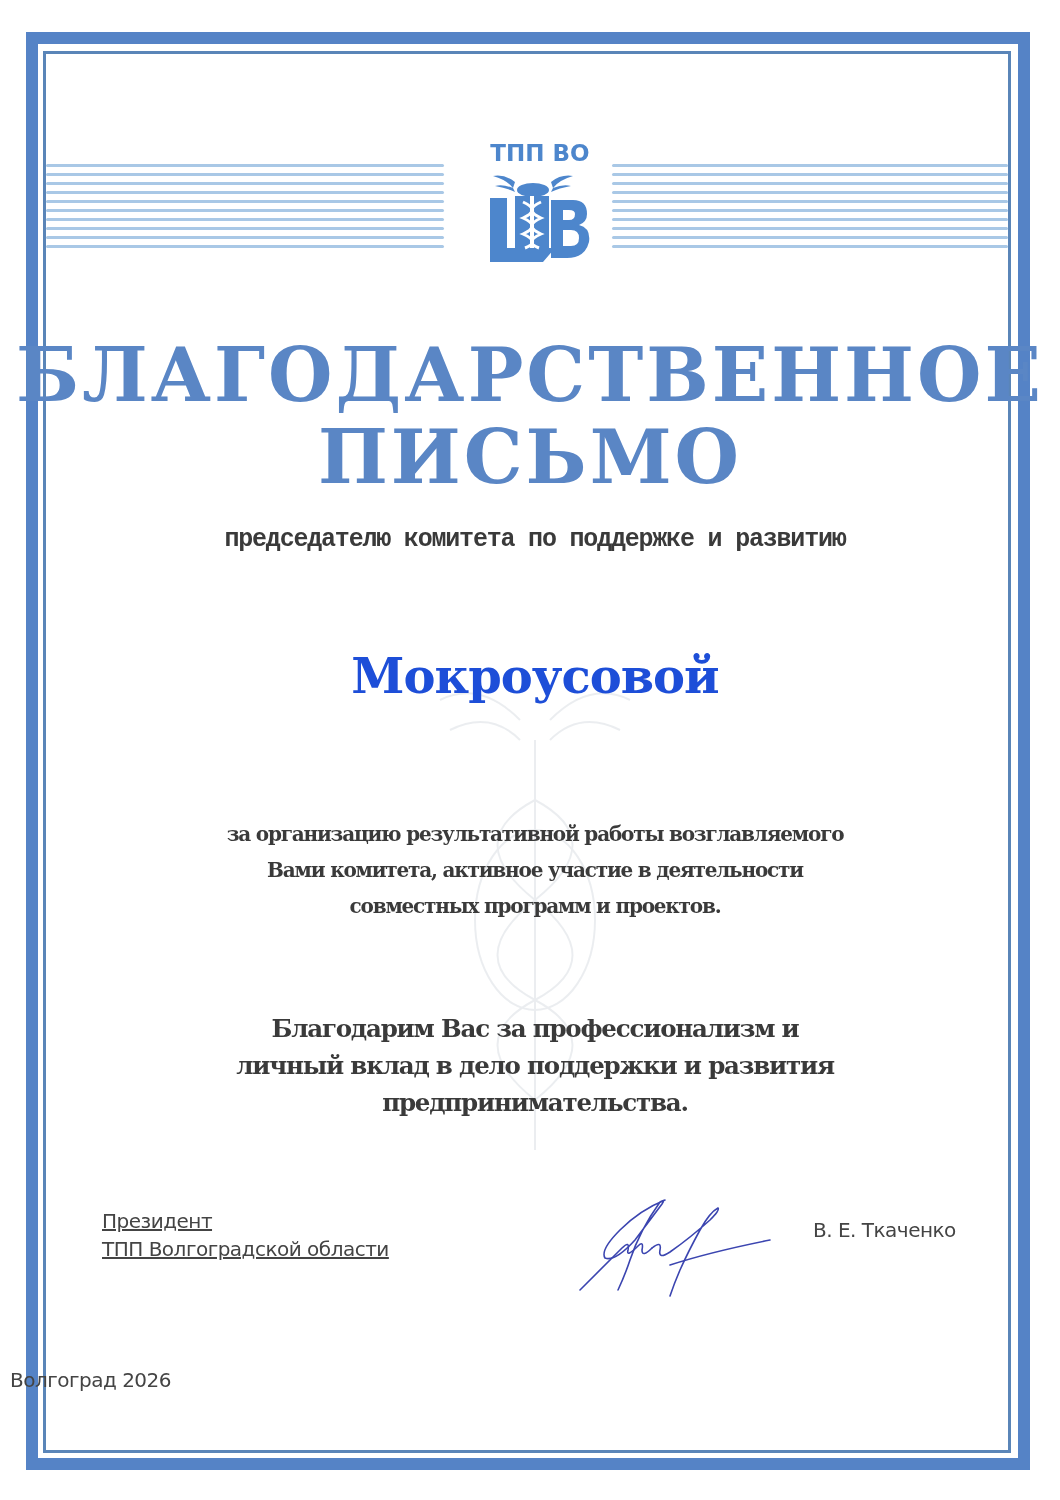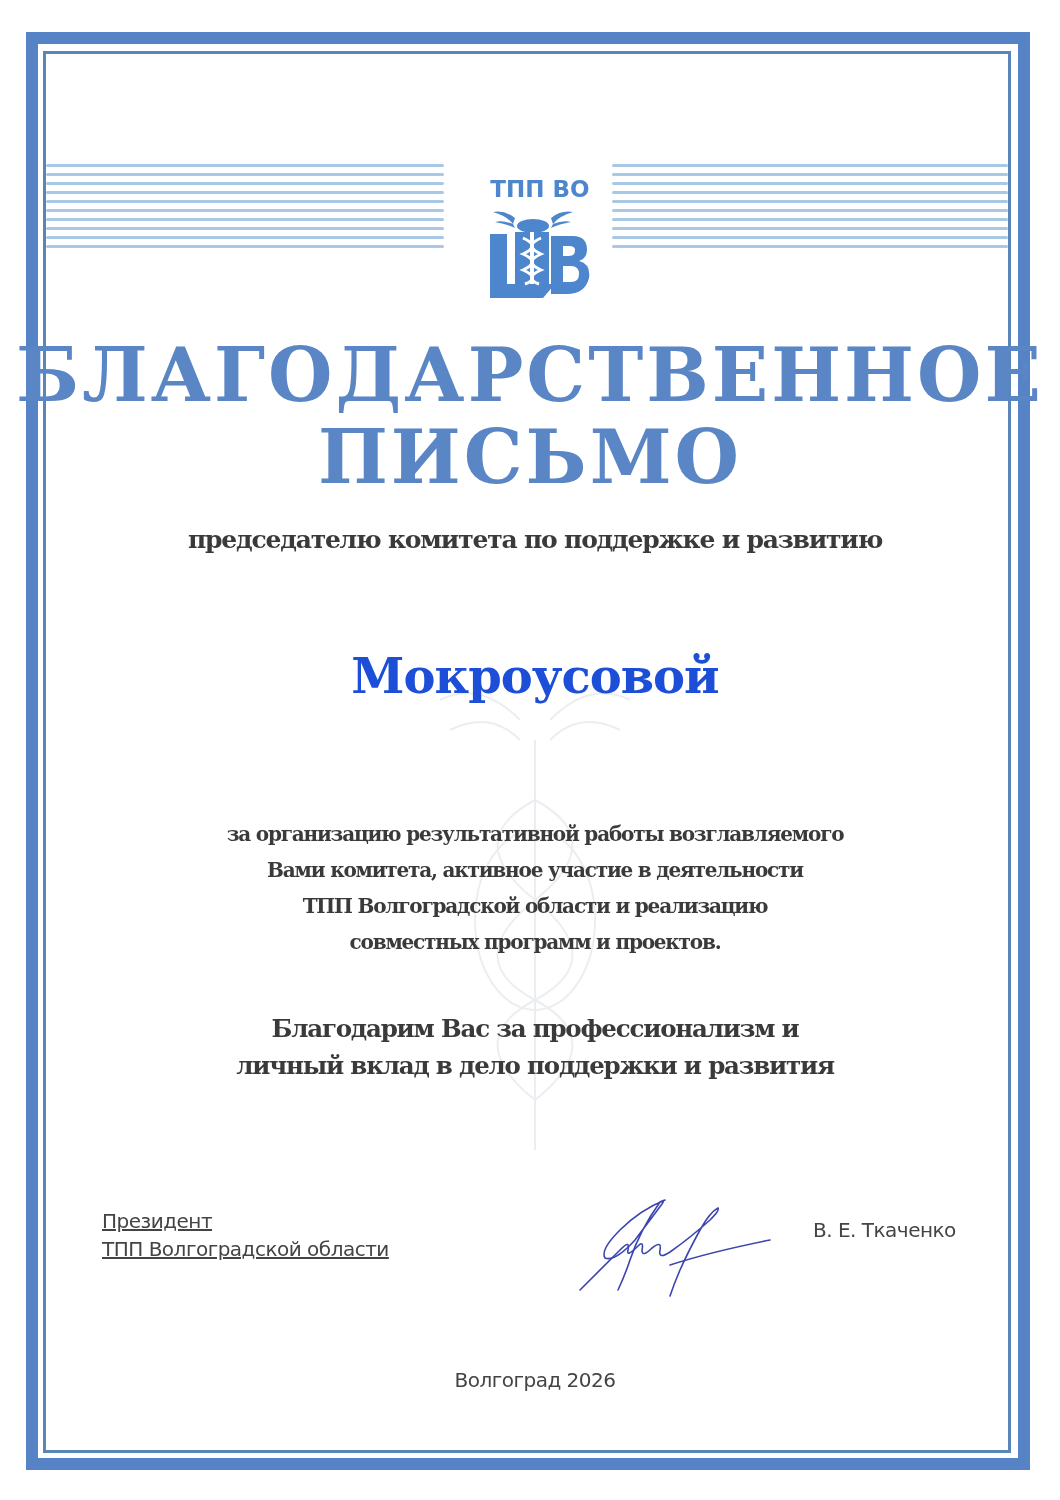--- a/index.html
+++ b/index.html
@@ -13,21 +13,21 @@
     .inner-border {
       position: absolute; left: 43px; top: 51px; width: 968px; height: 1402px;
       border: 3px solid #5a85b8;
     }
 
     .lines { position: absolute; top: 164px; }
     .lines .ln { height: 3px; background: #a9c8e6; margin-bottom: 6px; border-radius: 2px; }
     .lines.left { left: 46px; width: 398px; }
     .lines.right { left: 612px; width: 396px; }
 
-    .logo { position: absolute; left: 480px; top: 140px; width: 120px; height: 125px; margin-top: 36px; }
+    .logo { position: absolute; left: 480px; top: 140px; width: 120px; height: 125px; }
     .logo-text {
       position: absolute; left: 0; top: 0; width: 120px; text-align: center;
       font-family: "DejaVu Sans", sans-serif; font-weight: bold; font-size: 23px;
       color: #4d86cc; letter-spacing: 0px;
     }
     .logo svg { position: absolute; left: 5px; top: 30px; }
 
     .watermark { position: absolute; left: 420px; top: 680px; opacity: 0.5; }
 
     .title {
@@ -35,37 +35,37 @@
       font-family: "DejaVu Serif", serif; font-weight: bold; color: #5a86c5;
       font-size: 74px; letter-spacing: 3px; line-height: 1;
     }
     .title.l1 { top: 338px; }
     .title.l2 { top: 420px; }
 
     .text-block {
       position: absolute; left: 60px; width: 950px; text-align: center;
       font-family: "DejaVu Serif", serif; font-weight: bold; color: #3a3a3a;
     }
-    .addressee { top: 522px; font-size: 25px; line-height: 35px; letter-spacing: -1.2px; }
+    .addressee { top: 522px; font-size: 25px; line-height: 35px; letter-spacing: -1.2px; font-family: Liberation Mono, monospace; }
     .name { top: 643px; font-size: 48px; line-height: 66px; color: #1d4ed8; letter-spacing: -1px; }
     .reason { top: 816px; font-size: 20px; line-height: 36px; letter-spacing: -1.2px; }
     .thanks { top: 1010px; font-size: 24.5px; line-height: 37px; letter-spacing: -1.2px; }
 
     .sig-left {
       position: absolute; left: 102px; top: 1207px;
       font-family: "DejaVu Sans", sans-serif; font-size: 20px; line-height: 28px;
       color: #444444; letter-spacing: -0.5px; text-decoration: underline;
     }
     .signature { position: absolute; left: 570px; top: 1190px; }
     .sig-name {
       position: absolute; left: 813px; top: 1218px;
       font-family: "DejaVu Sans", sans-serif; font-size: 20px; color: #444444; letter-spacing: -0.5px;
     }
     .footer {
-      position: absolute; left: 0; width: 1060px; top: 1368px; text-align: center;
+      position: absolute; left: 0; width: 1060px; top: 1368px; text-align: left;
       font-family: "DejaVu Sans", sans-serif; font-size: 20px; color: #444444; letter-spacing: -0.5px;
       padding-left: 10px;
     }
   </style>
 </head>
 <body>
 
 <div class="outer-border"></div>
 <div class="inner-border"></div>
 
@@ -131,27 +131,27 @@
   <div>председателю комитета по поддержке и развитию</div>
 </div>
 
 <div class="text-block name">
   <div>Мокроусовой</div>
 </div>
 
 <div class="text-block reason">
   <div>за организацию результативной работы возглавляемого</div>
   <div>Вами комитета, активное участие в деятельности</div>
-  <div>ТПП Волгоградской области и реализацию</div>
   <div>совместных программ и проектов.</div>
 </div>
 
 <div class="text-block thanks">
   <div>Благодарим Вас за профессионализм и</div>
   <div>личный вклад в дело поддержки и развития</div>
+  <div>предпринимательства.</div>
 </div>
 
 <div class="sig-left">
   <div>Президент</div>
   <div>ТПП Волгоградской области</div>
 </div>
 
 <svg class="signature" width="240" height="110" viewBox="0 0 240 110">
   <g stroke="#3b45b0" stroke-width="1.6" fill="none" stroke-linecap="round">
     <path d="M95 10 Q70 20 50 40 Q30 60 35 68 Q45 72 65 50 Q80 30 92 14 Q96 8 90 12 Q70 40 60 70 Q55 85 48 100"></path>

